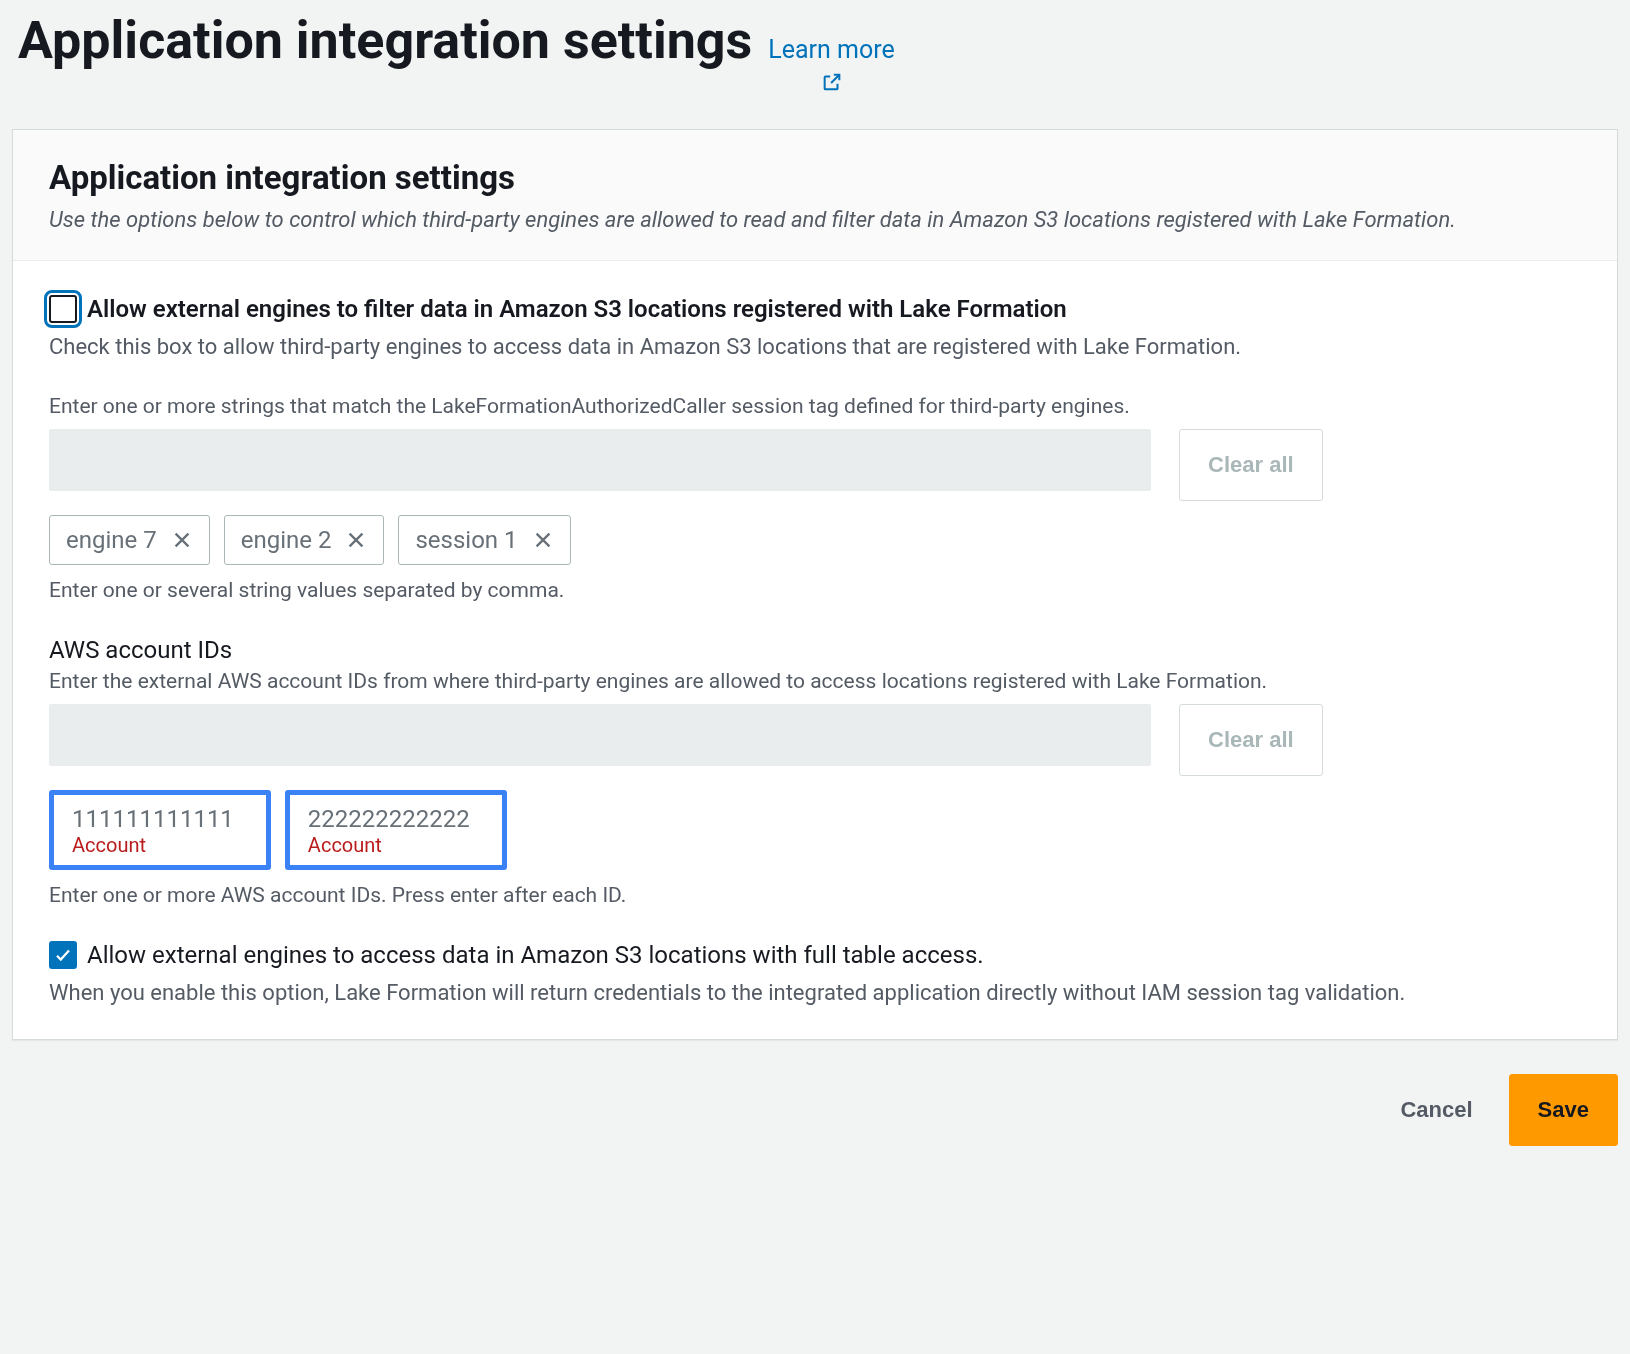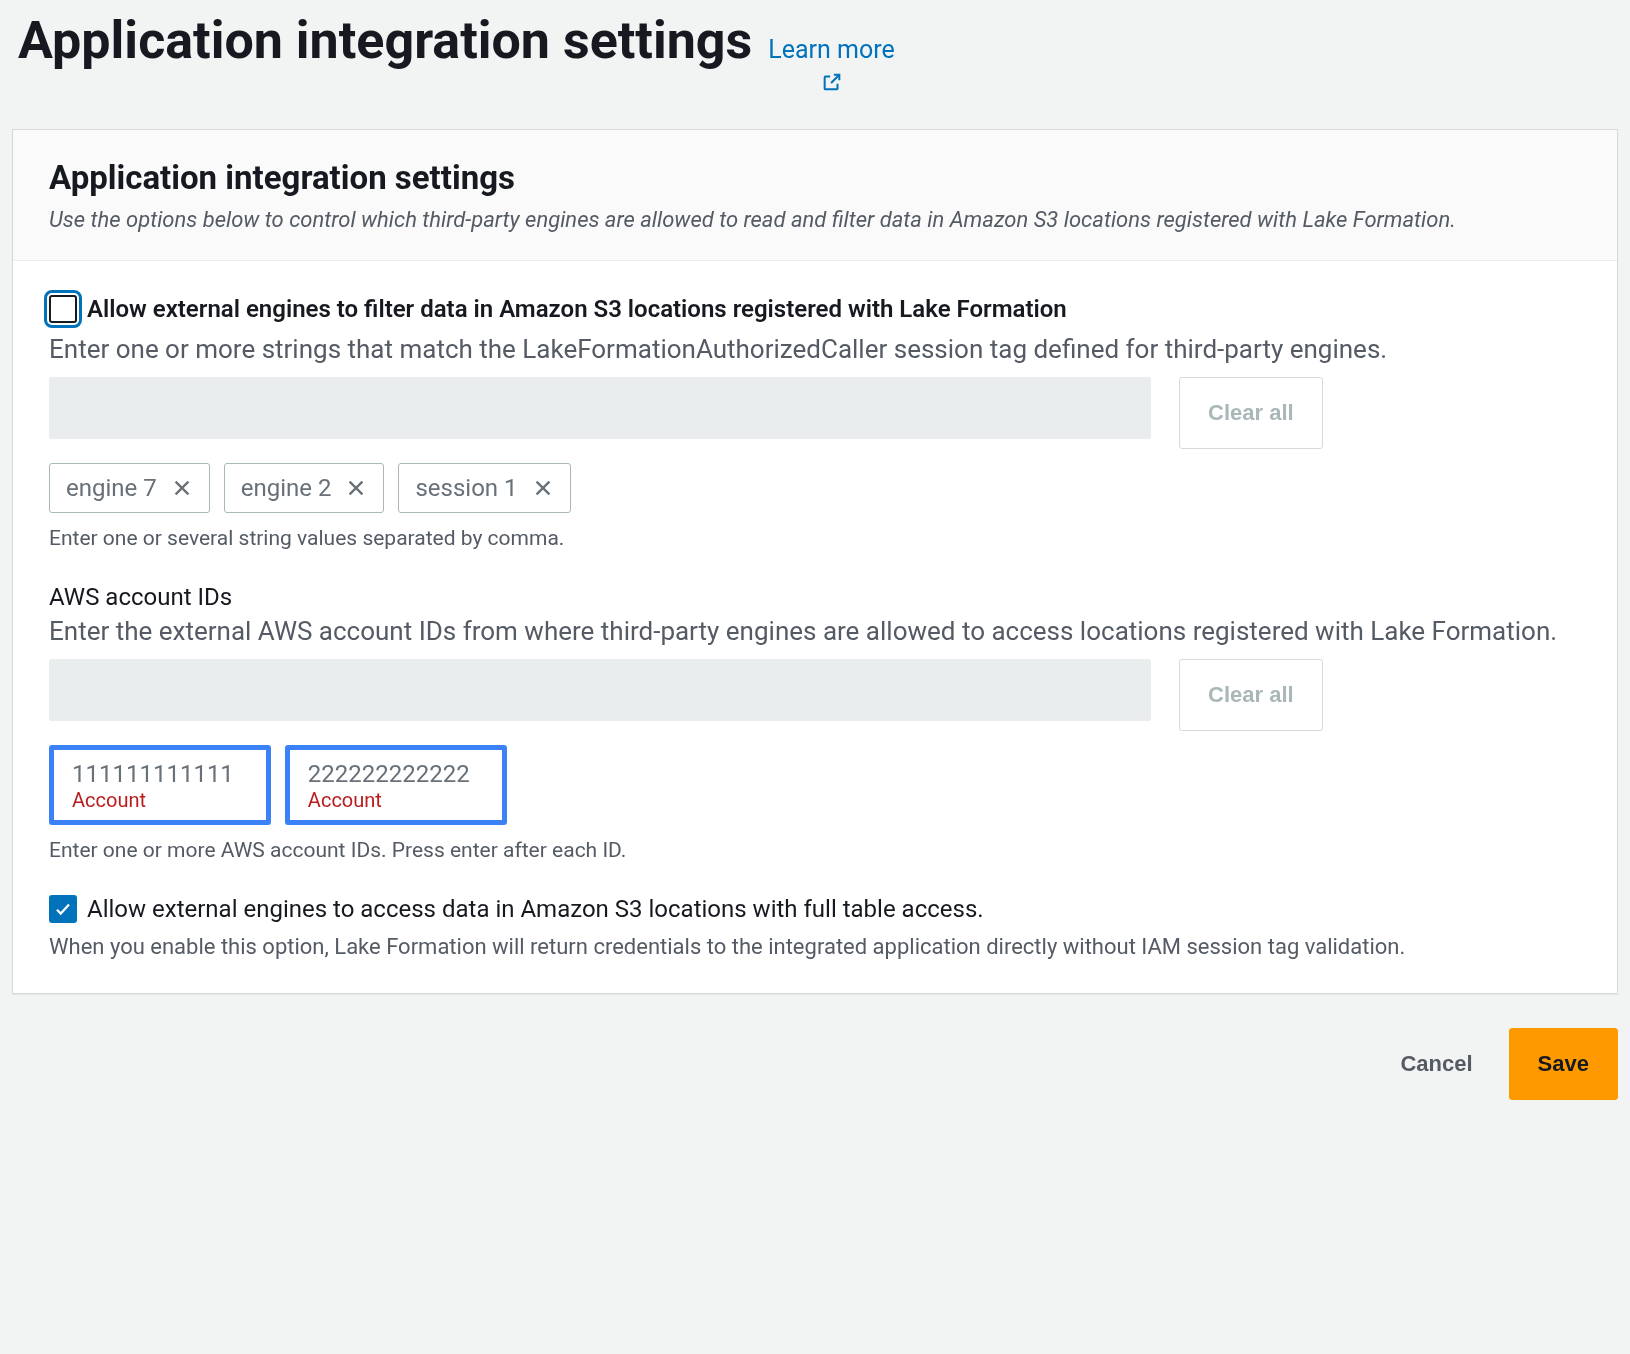--- a/index.html
+++ b/index.html
@@ -112,21 +112,21 @@
     .field-section {
       margin-bottom: 30px;
     }
     .field-label {
       font-size: 24px;
       font-weight: 400;
       color: #16191f;
       margin-bottom: 2px;
     }
     .field-desc {
-      font-size: 26px;
+      font-size: 21px;
       color: #545b64;
       margin-bottom: 8px;
       line-height: 1.45;
     }
     .input-row {
       display: flex;
       gap: 28px;
       align-items: stretch;
       margin-bottom: 14px;
     }
@@ -254,20 +254,21 @@
     <h2>Application integration settings</h2>
     <div class="desc">Use the options below to control which third-party engines are allowed to read and filter data in Amazon S3 locations registered with Lake Formation.</div>
   </div>
 
   <div class="panel-body">
 
     <div class="checkbox-row">
       <span class="checkbox-box focused"></span>
       <span class="checkbox-label">Allow external engines to filter data in Amazon S3 locations registered with Lake Formation</span>
     </div>
+    <div class="helper-text">Check this box to allow third-party engines to access data in Amazon S3 locations that are registered with Lake Formation.</div>
 
     <div class="field-section">
       <div class="field-desc">Enter one or more strings that match the LakeFormationAuthorizedCaller session tag defined for third-party engines.</div>
       <div class="input-row">
         <input type="text" class="text-input" style="">
         <button class="btn disabled">Clear all</button>
       </div>
       <div class="token-row">
         <span class="token">
           <span>engine 7</span>

